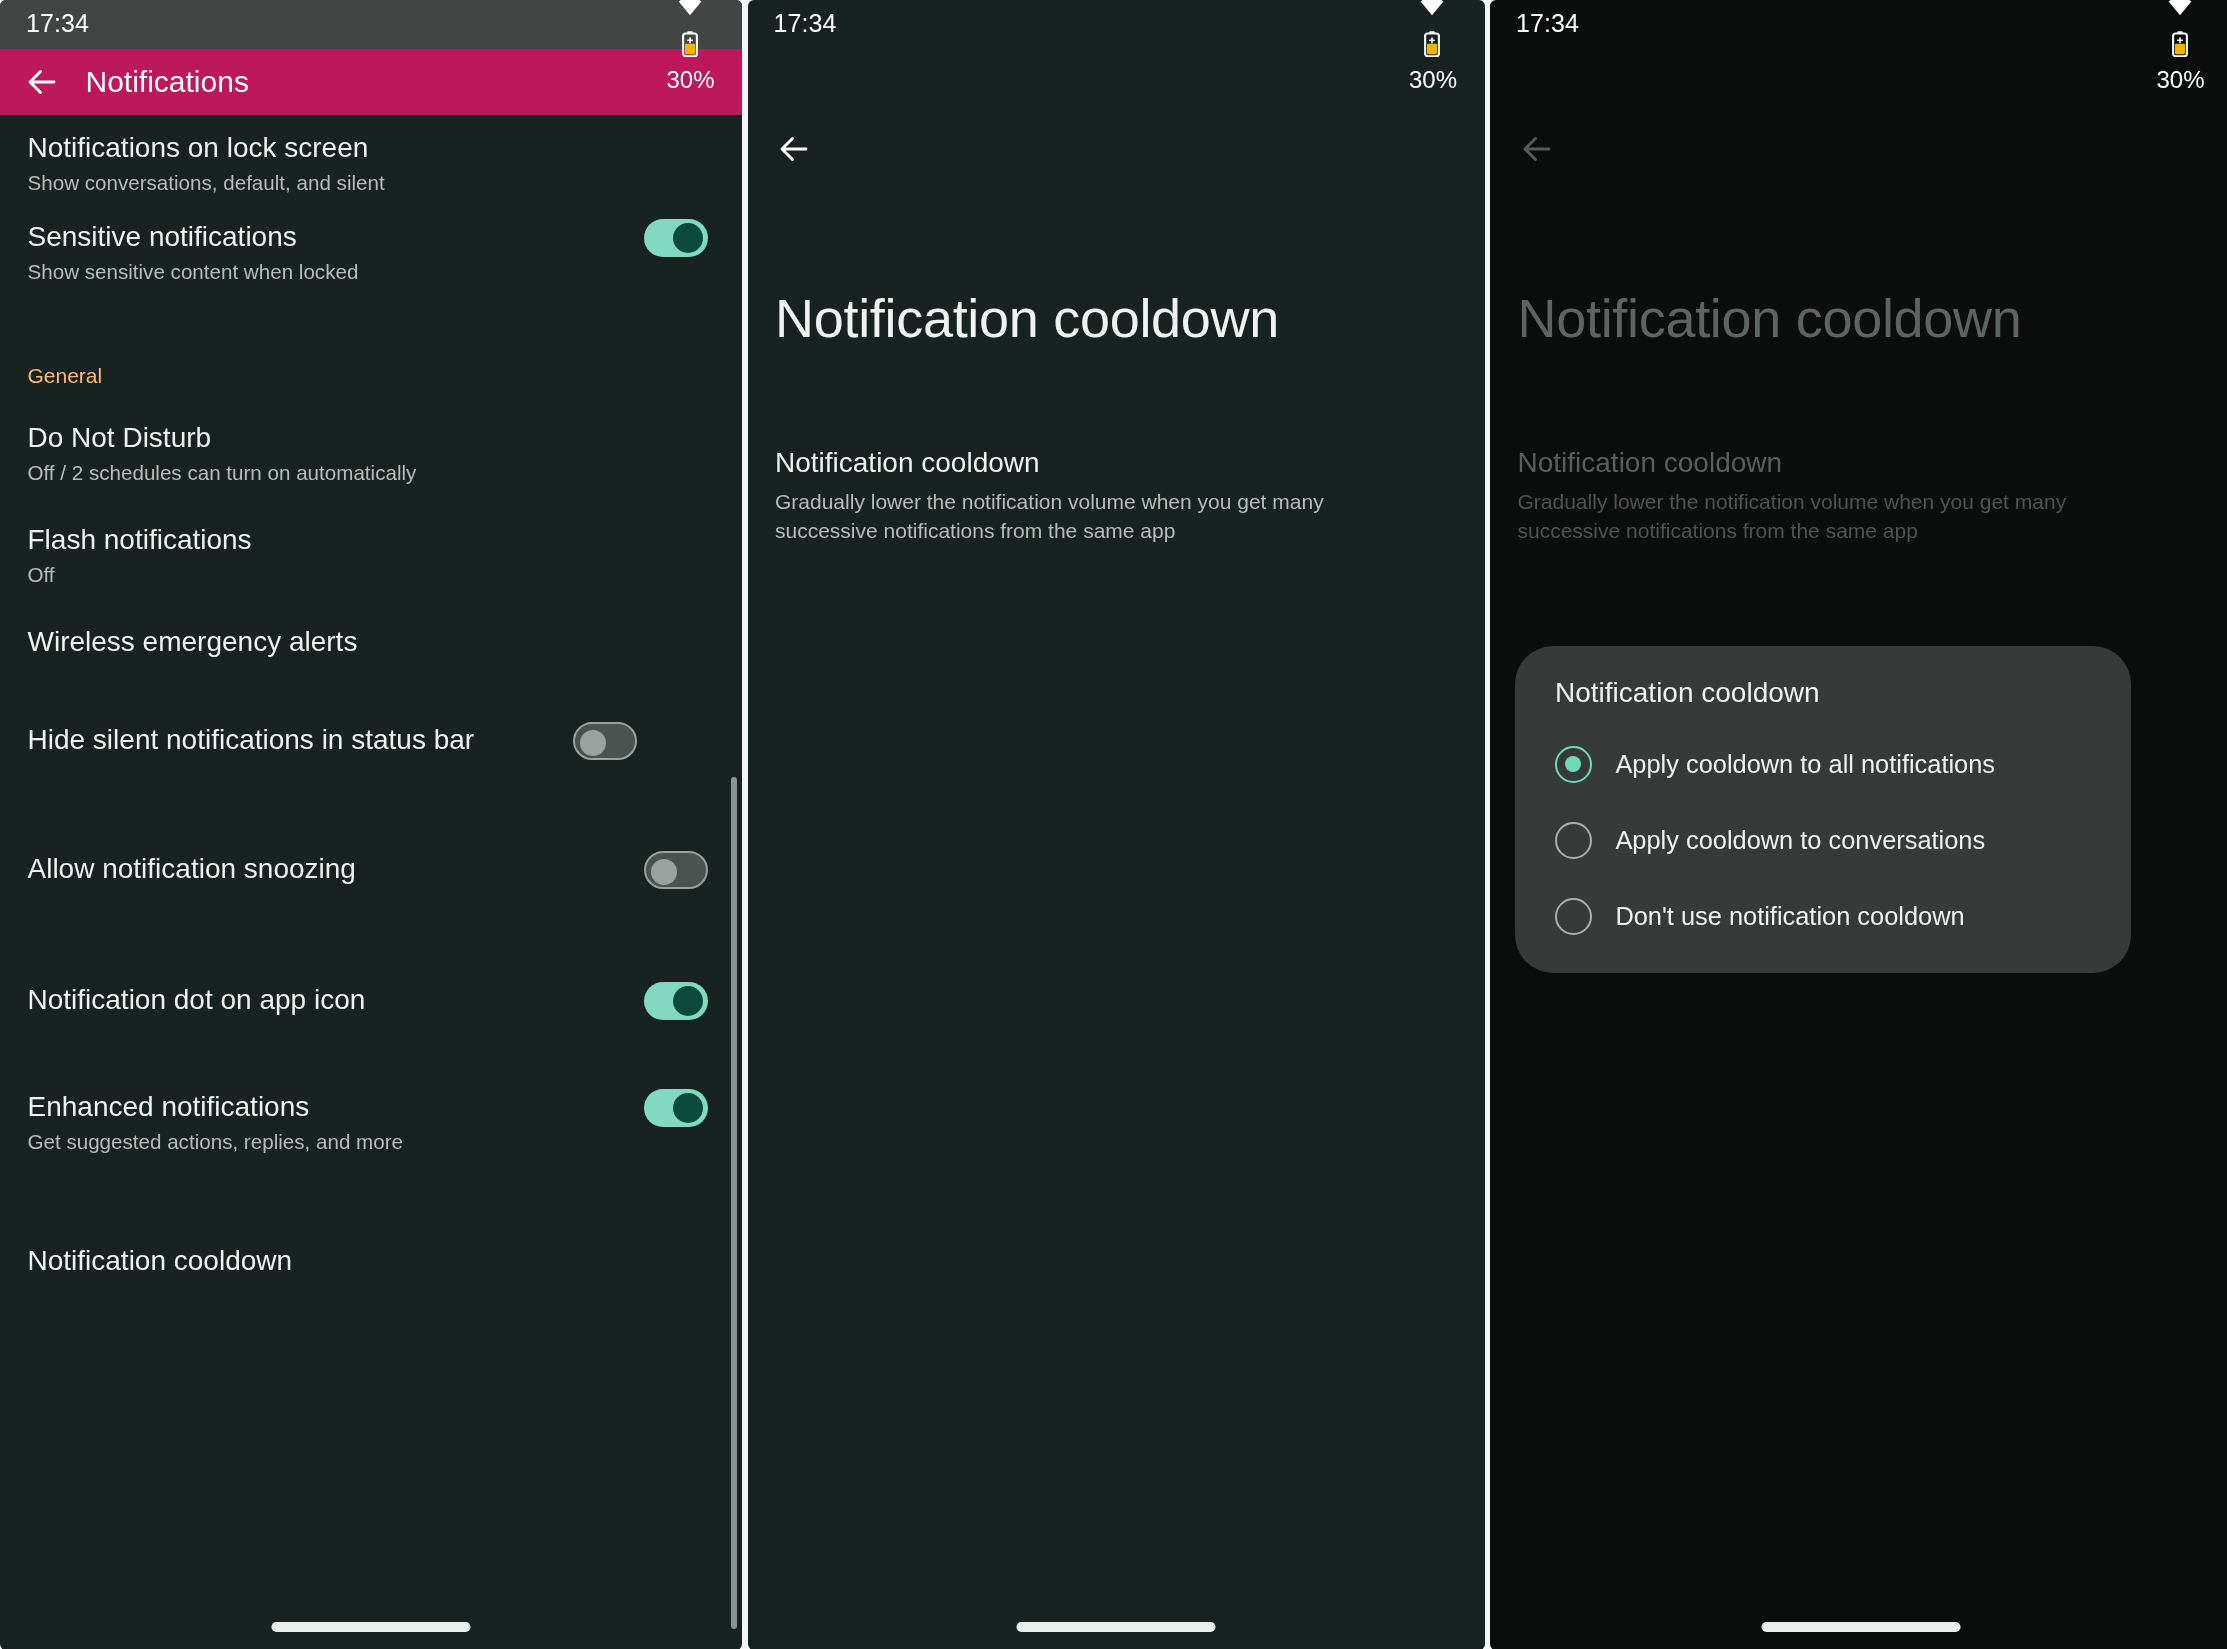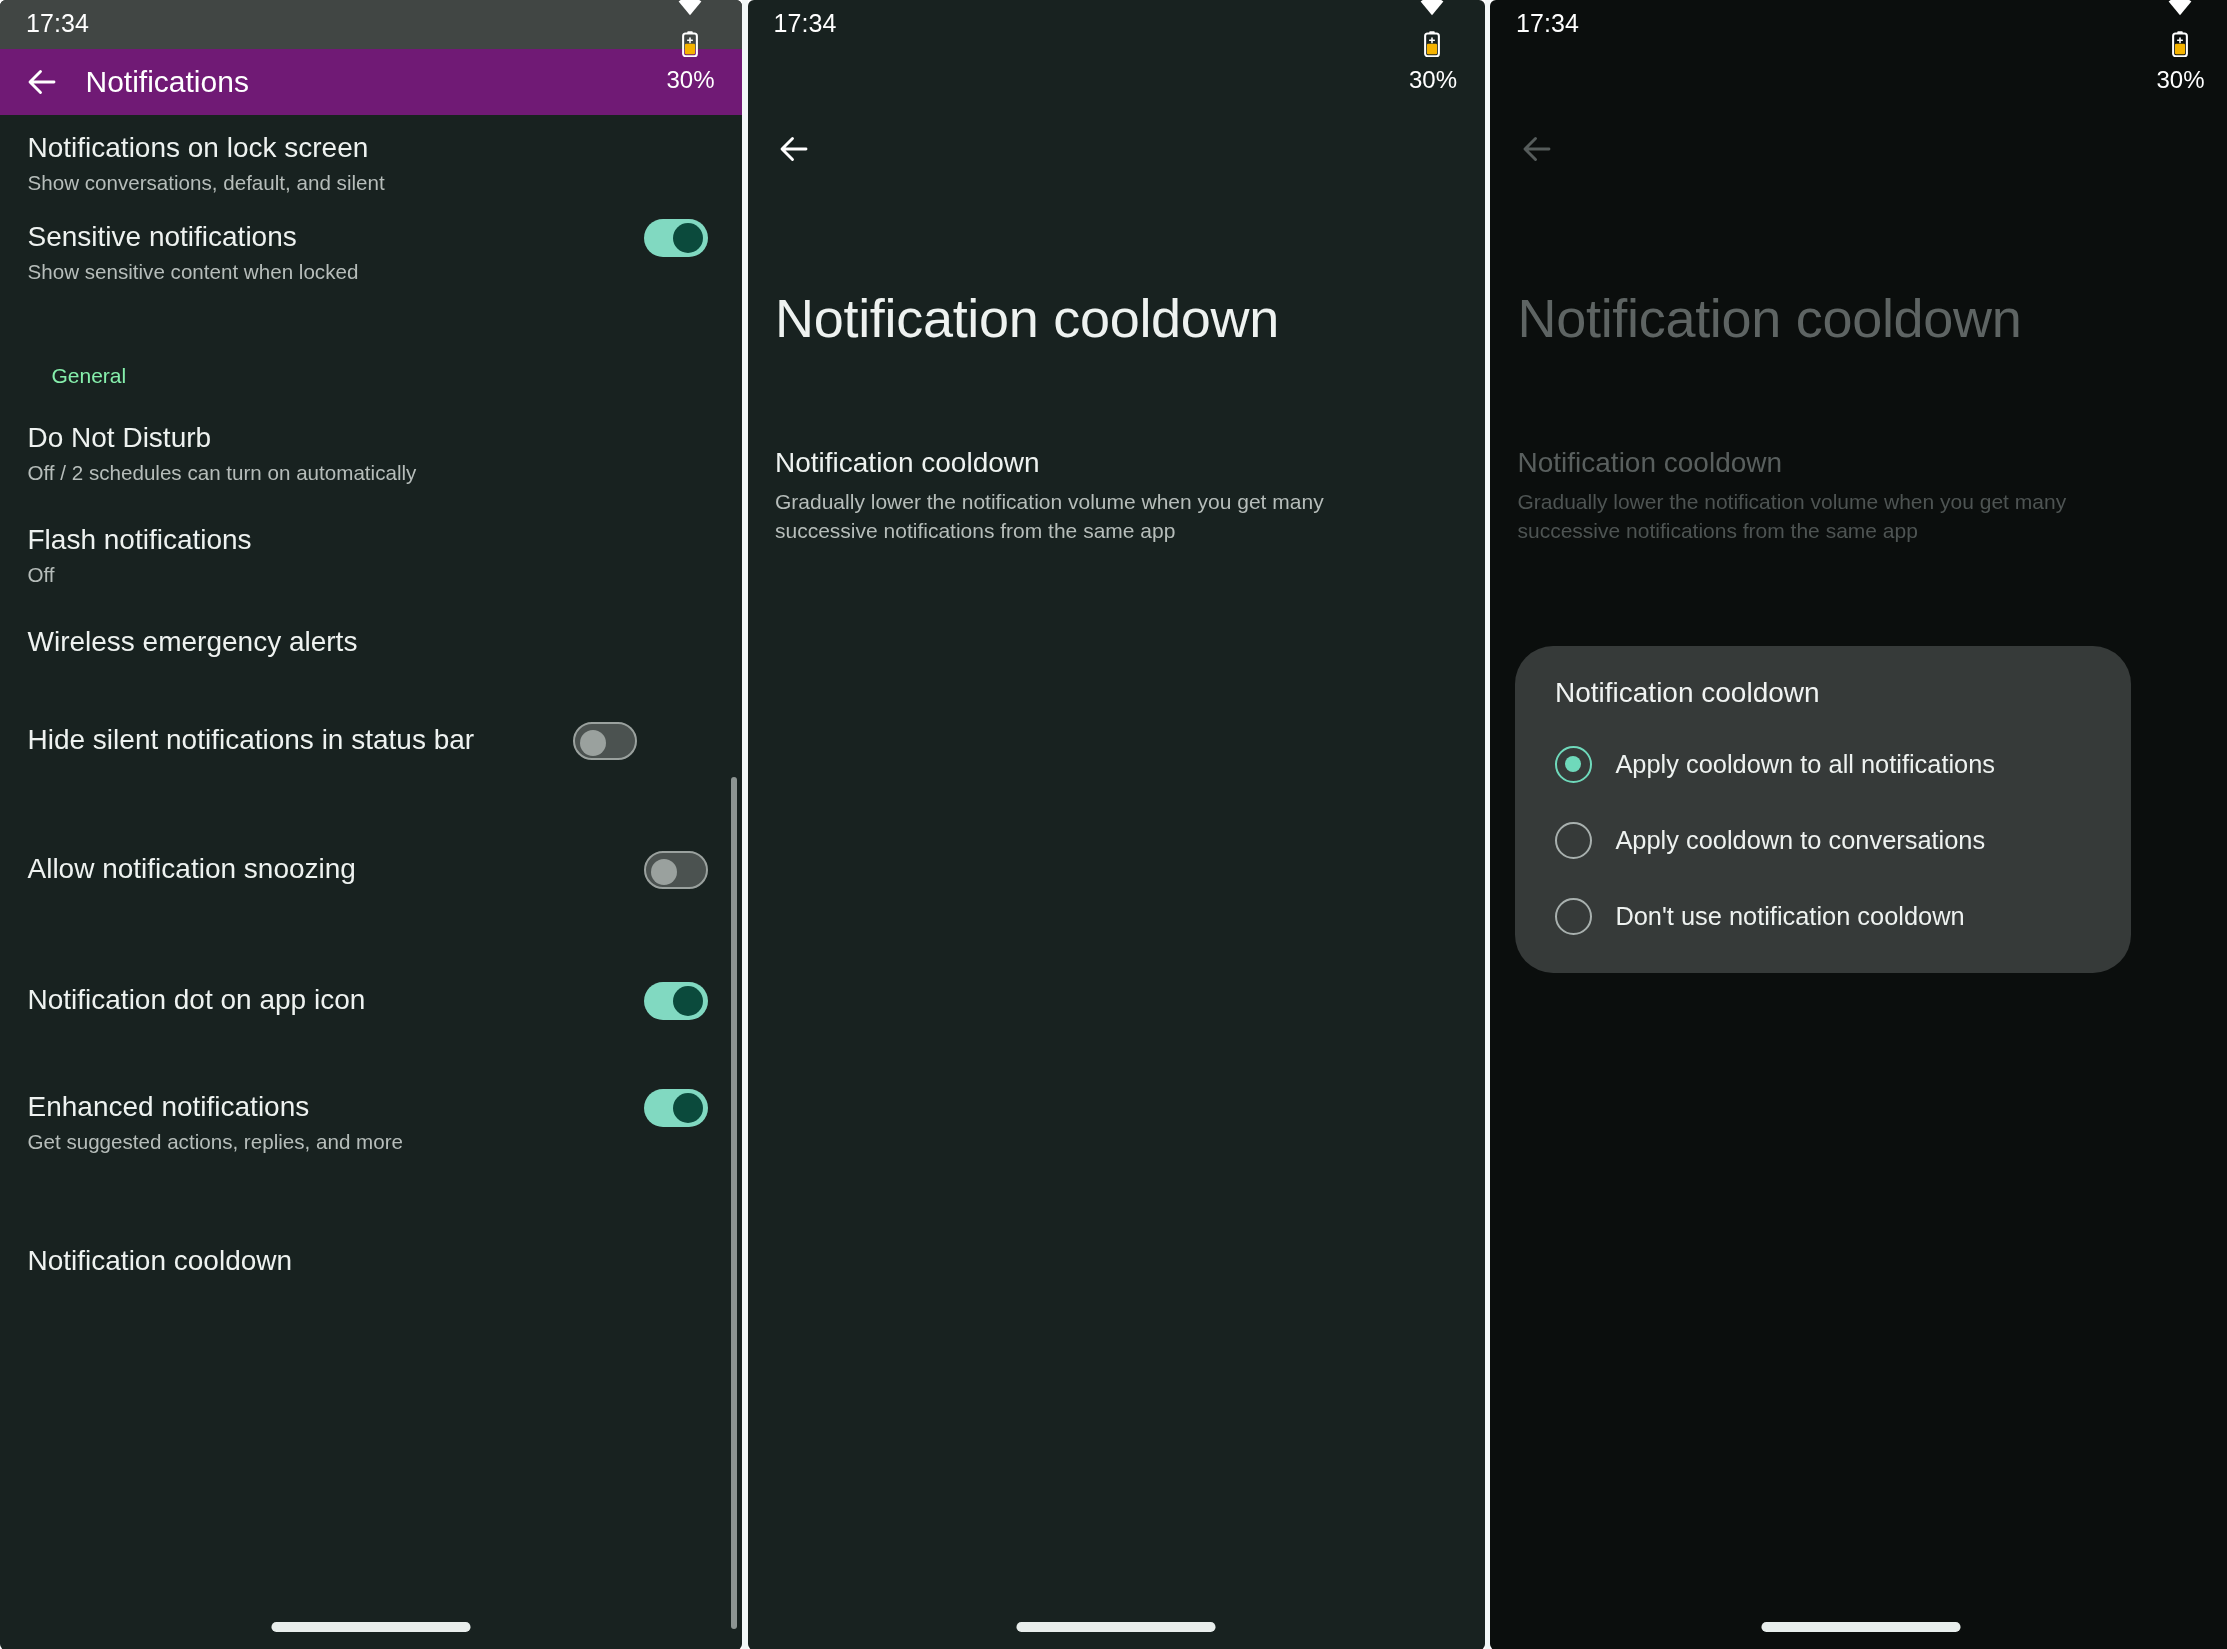--- a/index.html
+++ b/index.html
@@ -65,21 +65,21 @@
     margin-left: 1.4px;
     line-height: 1;
     padding-bottom: 1.4px;
   }
 
   
   .toolbar {
     position: absolute;
     top: 49px; left: 0; right: 0;
     height: 66px;
-    background: #701a75;
+    background: #be185d;
     display: flex;
     align-items: center;
     padding-left: 15px;
     z-index: 5;
   }
   .back-btn {
     width: 54px; height: 54px;
     display: flex; align-items: center; justify-content: center;
     flex: 0 0 auto;
   }
@@ -109,23 +109,22 @@
     line-height: 1.28;
   }
   .row-sub {
     font-size: 20.6px;
     color: #b6bdba;
     line-height: 1.3;
     margin-top: 4.1px;
   }
   .section-hdr {
     font-size: 21px;
-    color: #86efac;
+    color: #fdba74;
     padding: 0 27.5px;
-    margin-left: 24px;
   }
 
   
   .sw { flex: 0 0 auto; margin-left: 23.4px; }
   .sw-on {
     width: 64px; height: 38px;
     border-radius: 19px;
     background: #81d9c1;
     position: relative;
   }

